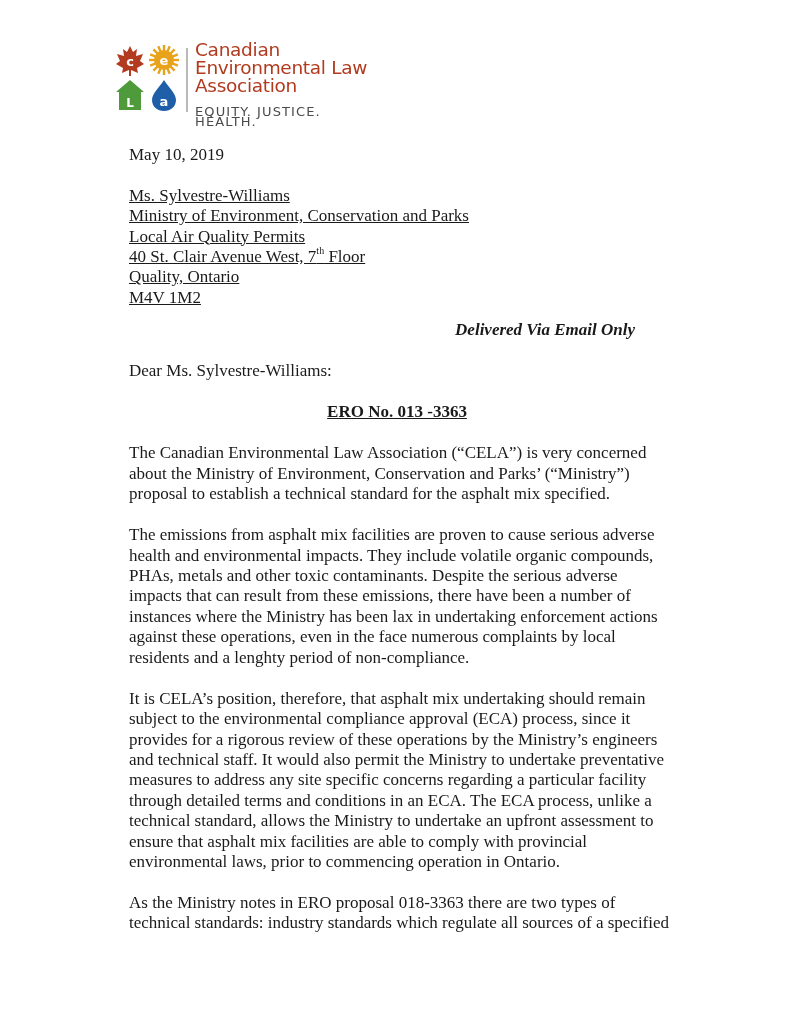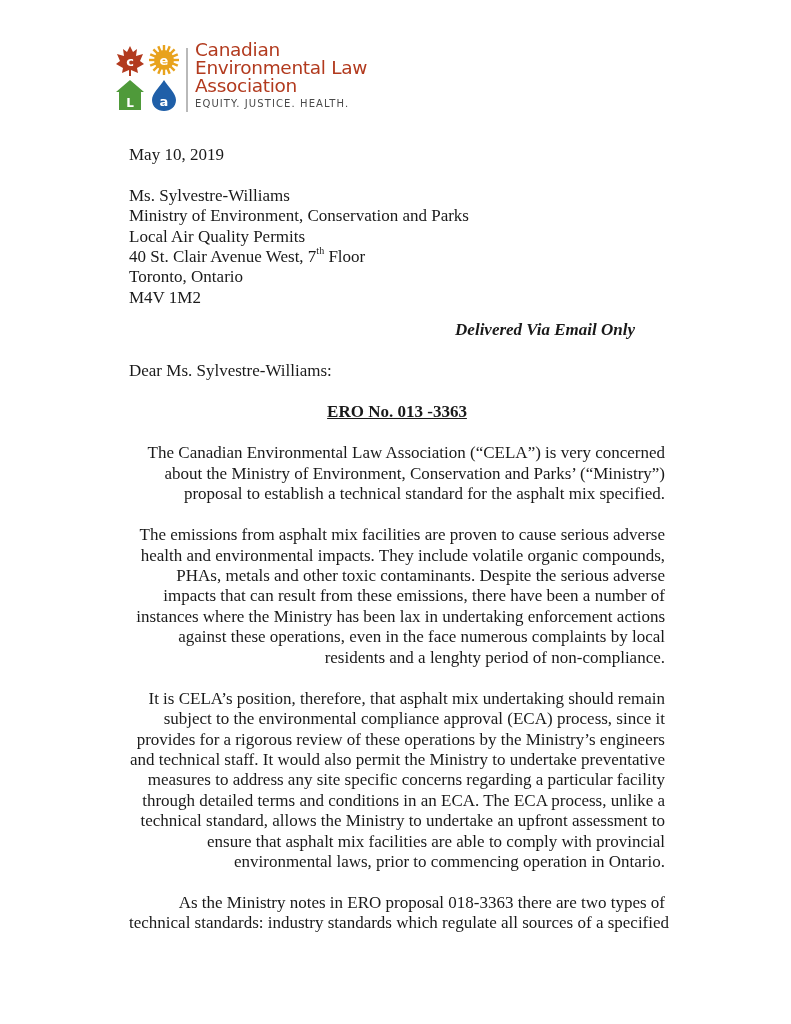--- a/index.html
+++ b/index.html
@@ -43,58 +43,58 @@
       top: -3px;
       font-family: "DejaVu Sans", "Liberation Sans", sans-serif;
       color: #b23a1e;
       font-size: 18.5px;
       line-height: 18px;
       letter-spacing: -0.3px;
     }
     .logo-text .ln { display: block; white-space: nowrap; }
     .logo-tagline {
       display: block;
-      margin-top: 4px;
+      margin-top: 12px;
       font-family: "DejaVu Sans", "Liberation Sans", sans-serif;
       color: #4a4a4a;
-      font-size: 10px;
+      font-size: 13px;
       letter-spacing: 1.1px;
       line-height: 10px;
     }
 
     .page {
       position: absolute;
       left: 117px;
       top: 133px;
       width: 560px;
       font-size: 17px;
       line-height: 20.4px;
     }
     .page p { margin: 12px; }
     .date { margin-bottom: 20.4px !important; }
-    .addr-line { display: block; white-space: nowrap; }
+    .addr-line { display: block; white-space: nowrap; text-decoration: underline; }
     sup { font-size: 10px; line-height: 0; position: relative; top: -1px; vertical-align: super; }
     .delivered {
       text-align: right;
       font-weight: bold;
       font-style: italic;
       padding-right: 30px;
       margin-top: 1px !important;
     }
     .salutation { margin-top: 20.4px !important; }
     .re-block {
       margin-top: 21px !important;
       text-align: center;
       font-weight: bold;
     }
     .re-block span { display: block; }
     .re-ero { text-decoration: underline; }
     .para {
       margin-top: 20.6px !important;
-      text-align: right;
+      text-align: left;
     }
     .para .ln { display: block; white-space: nowrap; }
   </style>
 </head>
 <body>
 
 <div class="logo">
   <svg class="logo-icons" viewBox="0 0 64 68" width="64" height="68">
 
     <g>
@@ -137,21 +137,21 @@
 </div>
 
 <div class="page">
   <p class="date">May 10, 2019</p>
 
   <p>
     <span class="addr-line">Ms. Sylvestre-Williams</span>
     <span class="addr-line">Ministry of Environment, Conservation and Parks</span>
     <span class="addr-line">Local Air Quality Permits</span>
     <span class="addr-line"><span>40 St. Clair Avenue West, 7</span><sup>th</sup><span> Floor</span></span>
-    <span class="addr-line">Toronto, Ontario</span>
+    <span class="addr-line">Quality, Ontario</span>
     <span class="addr-line">M4V 1M2</span>
   </p>
 
   <p class="delivered">Delivered Via Email Only</p>
 
   <p class="salutation">Dear Ms. Sylvestre-Williams:</p>
 
   <p class="re-block">
     <span class="re-ero">ERO No. 013 -3363</span>
   </p>

